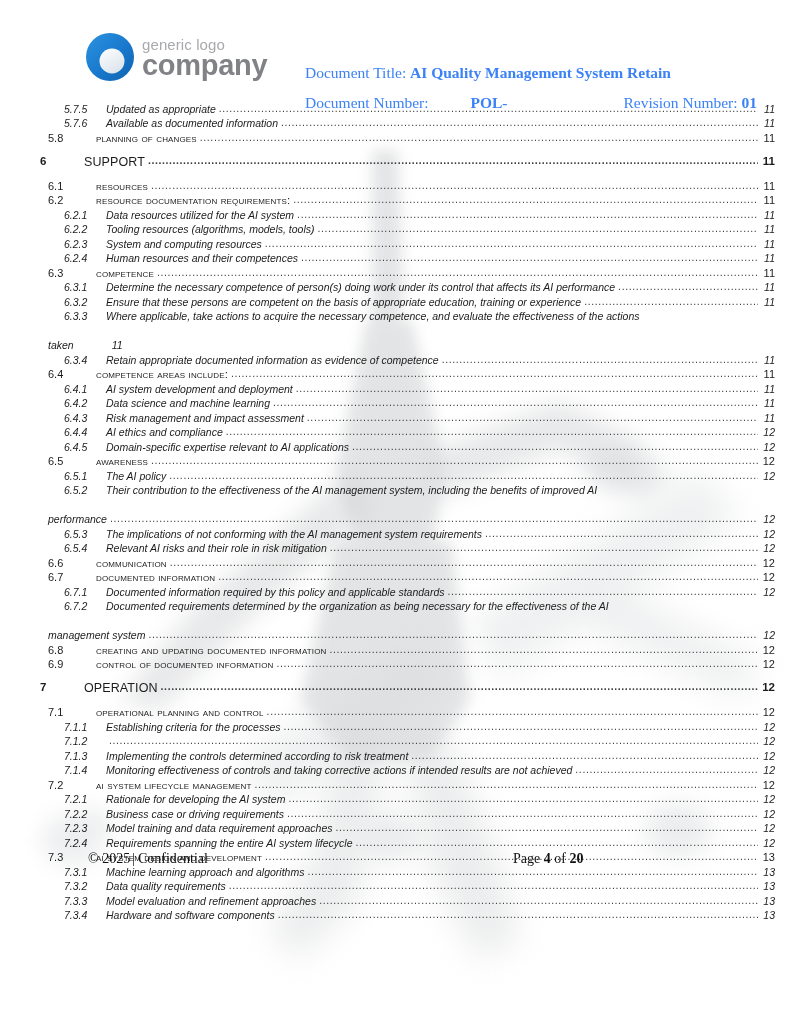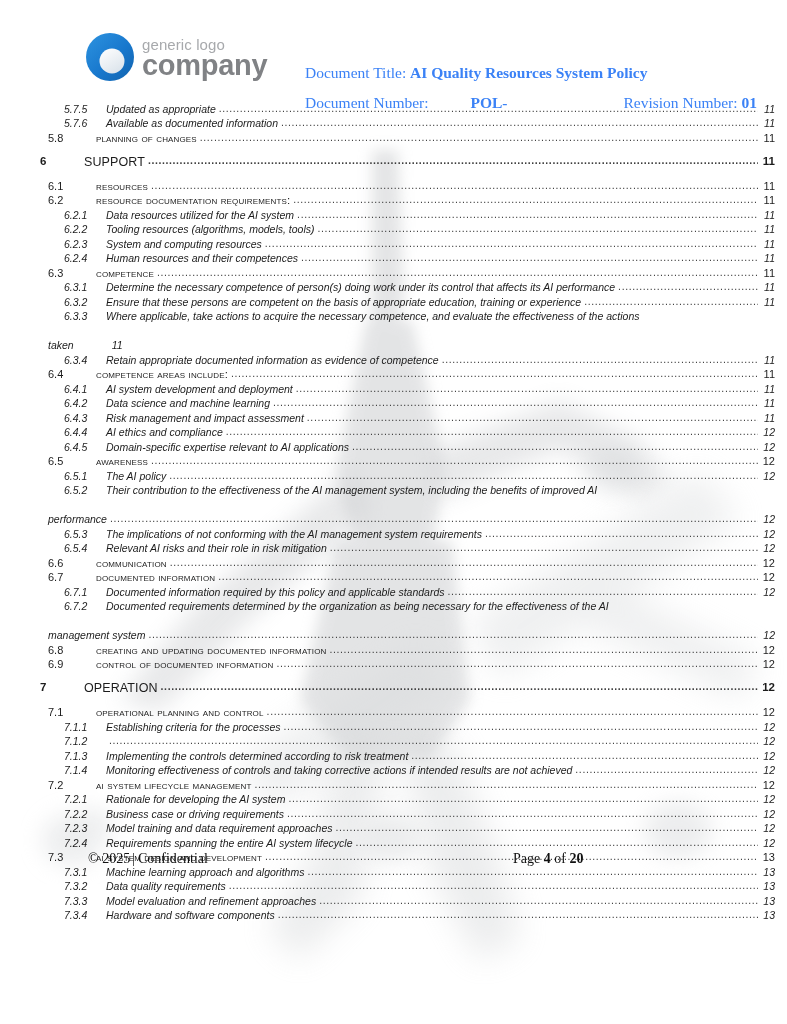--- a/index.html
+++ b/index.html
@@ -297,21 +297,21 @@
       </div>
       <div class="logo-text">
         <span class="lt-top">generic logo</span>
         <span class="lt-bot">company</span>
       </div>
     </div>
 
     <div class="header-fields">
       <div class="hf-row">
         <span class="hf-label">Document Title: </span>
-        <span class="hf-value">AI Quality Resources System Policy</span>
+        <span class="hf-value">AI Quality Management System Retain</span>
       </div>
       <div class="hf-row hf-row2">
         <span class="hf-label">Document Number: </span>
         <span class="hf-value">POL-</span>
         <span class="hf-rev"><span>Revision Number: </span><b>01</b></span>
       </div>
     </div>
 
   </div>
 

